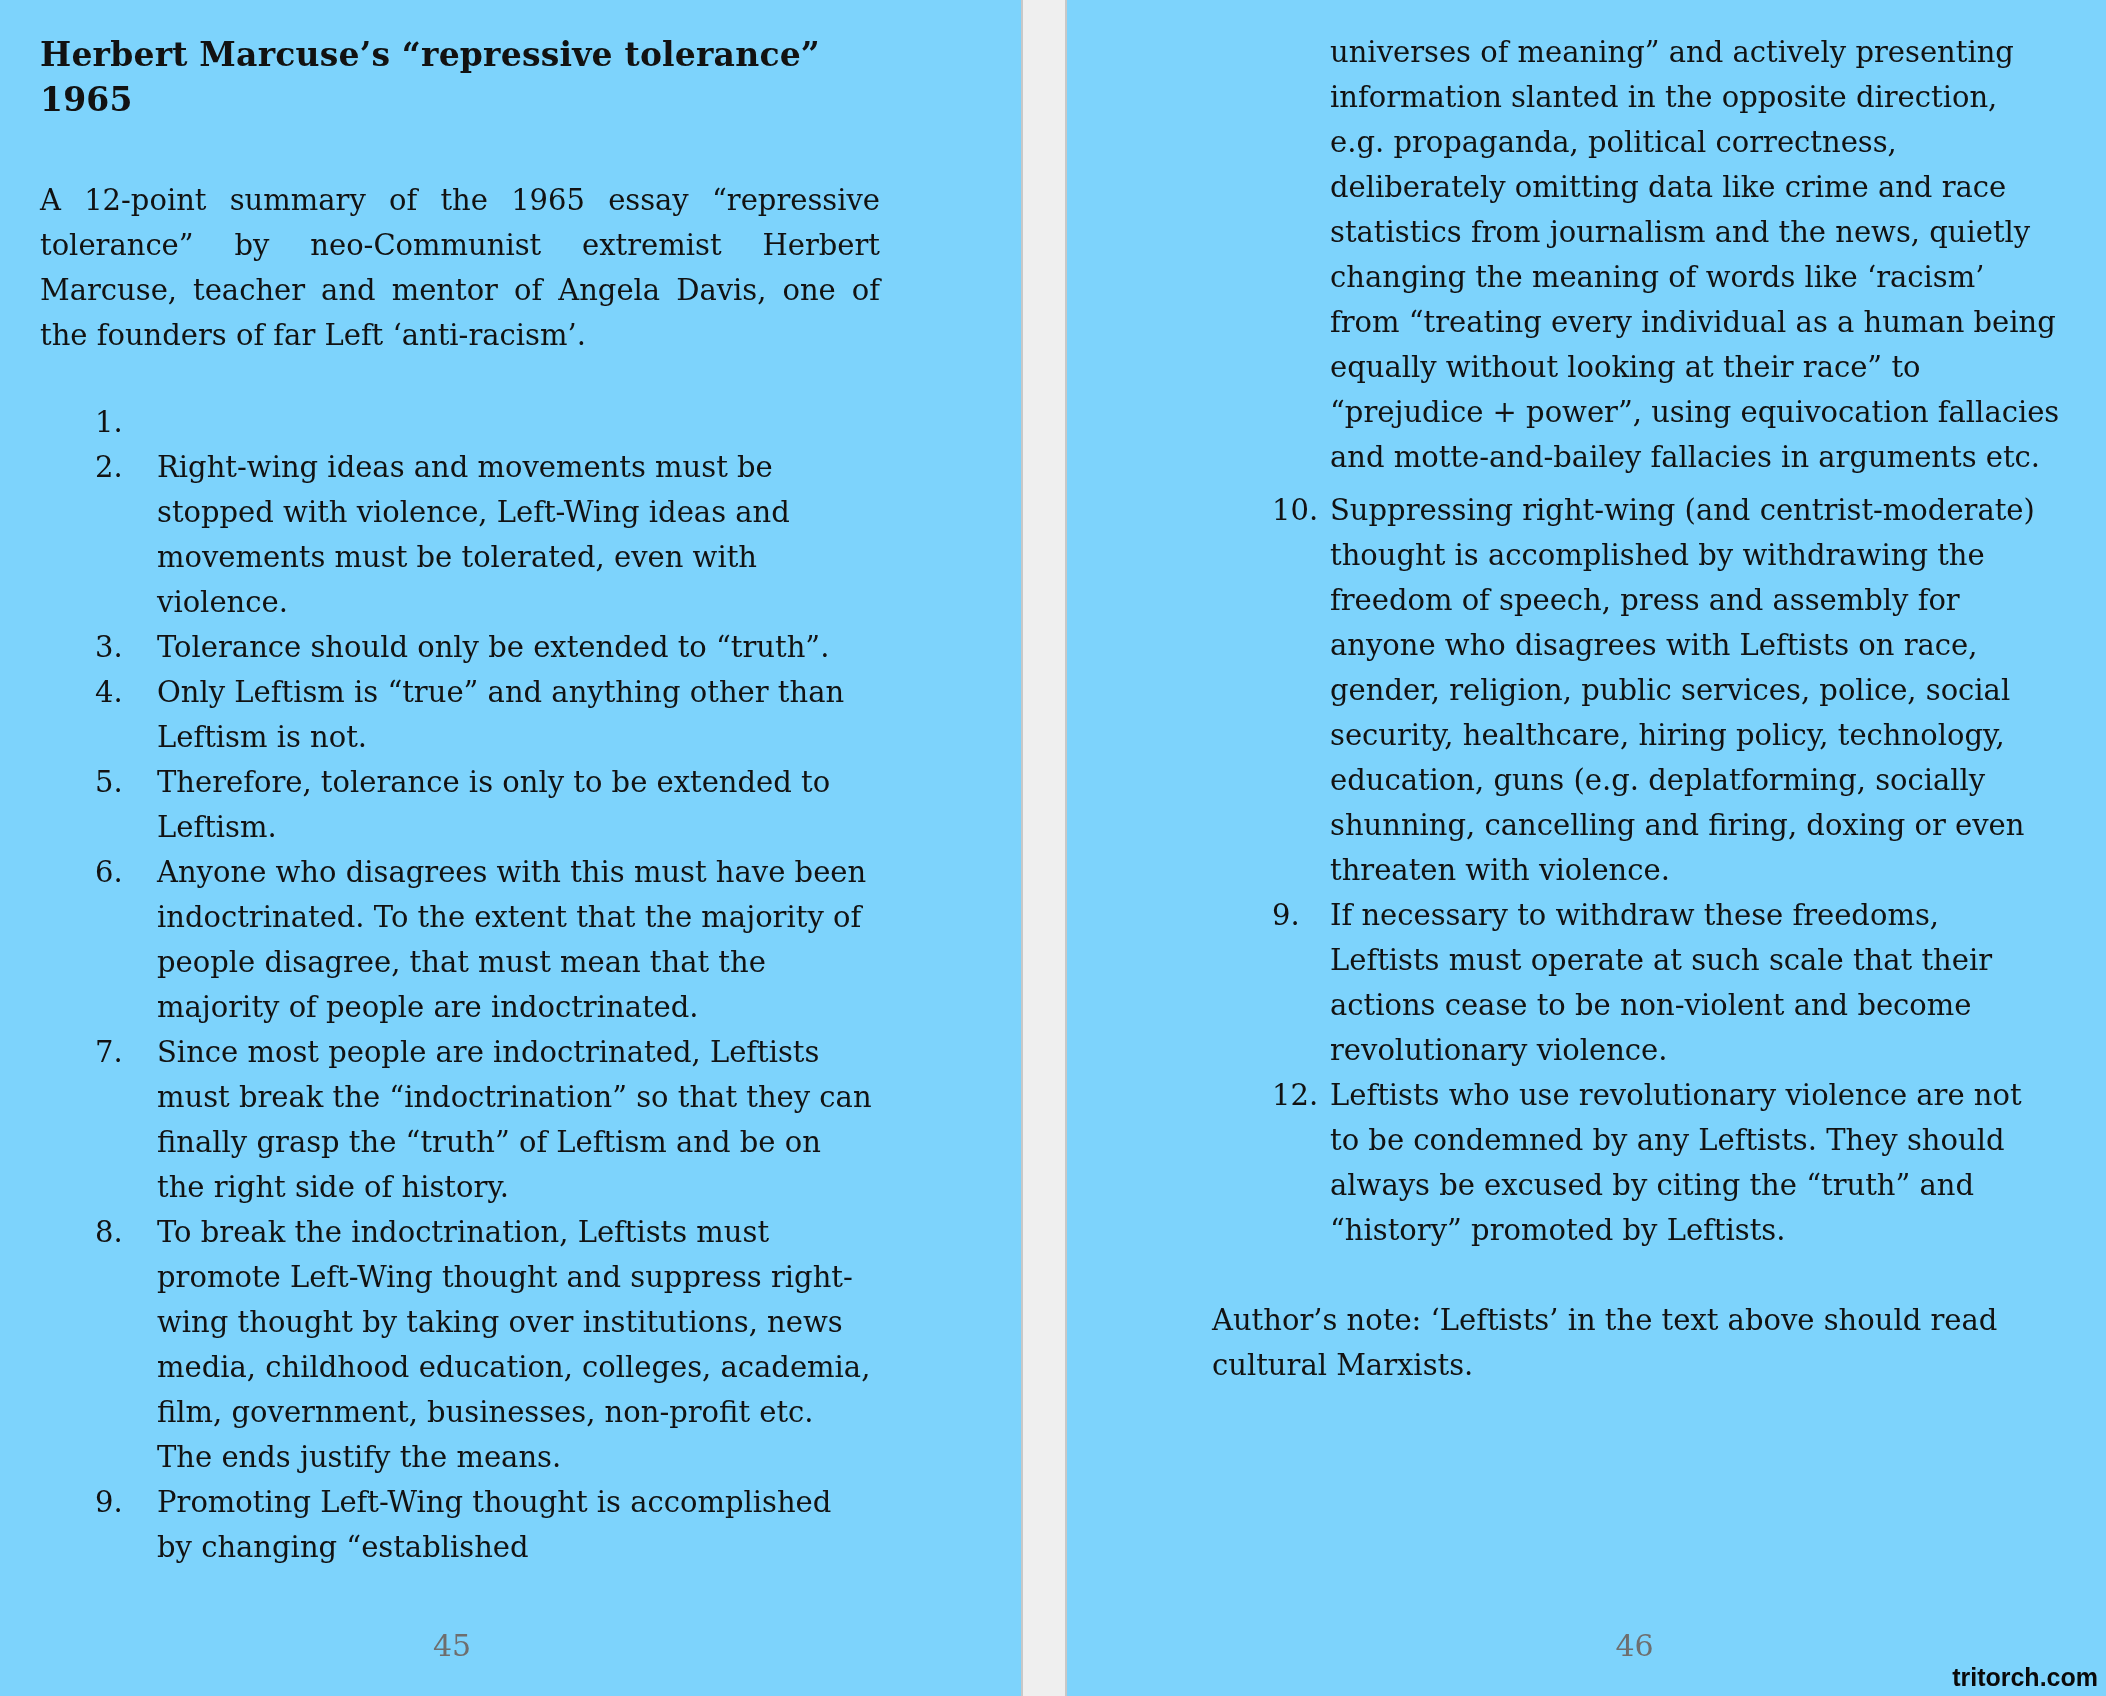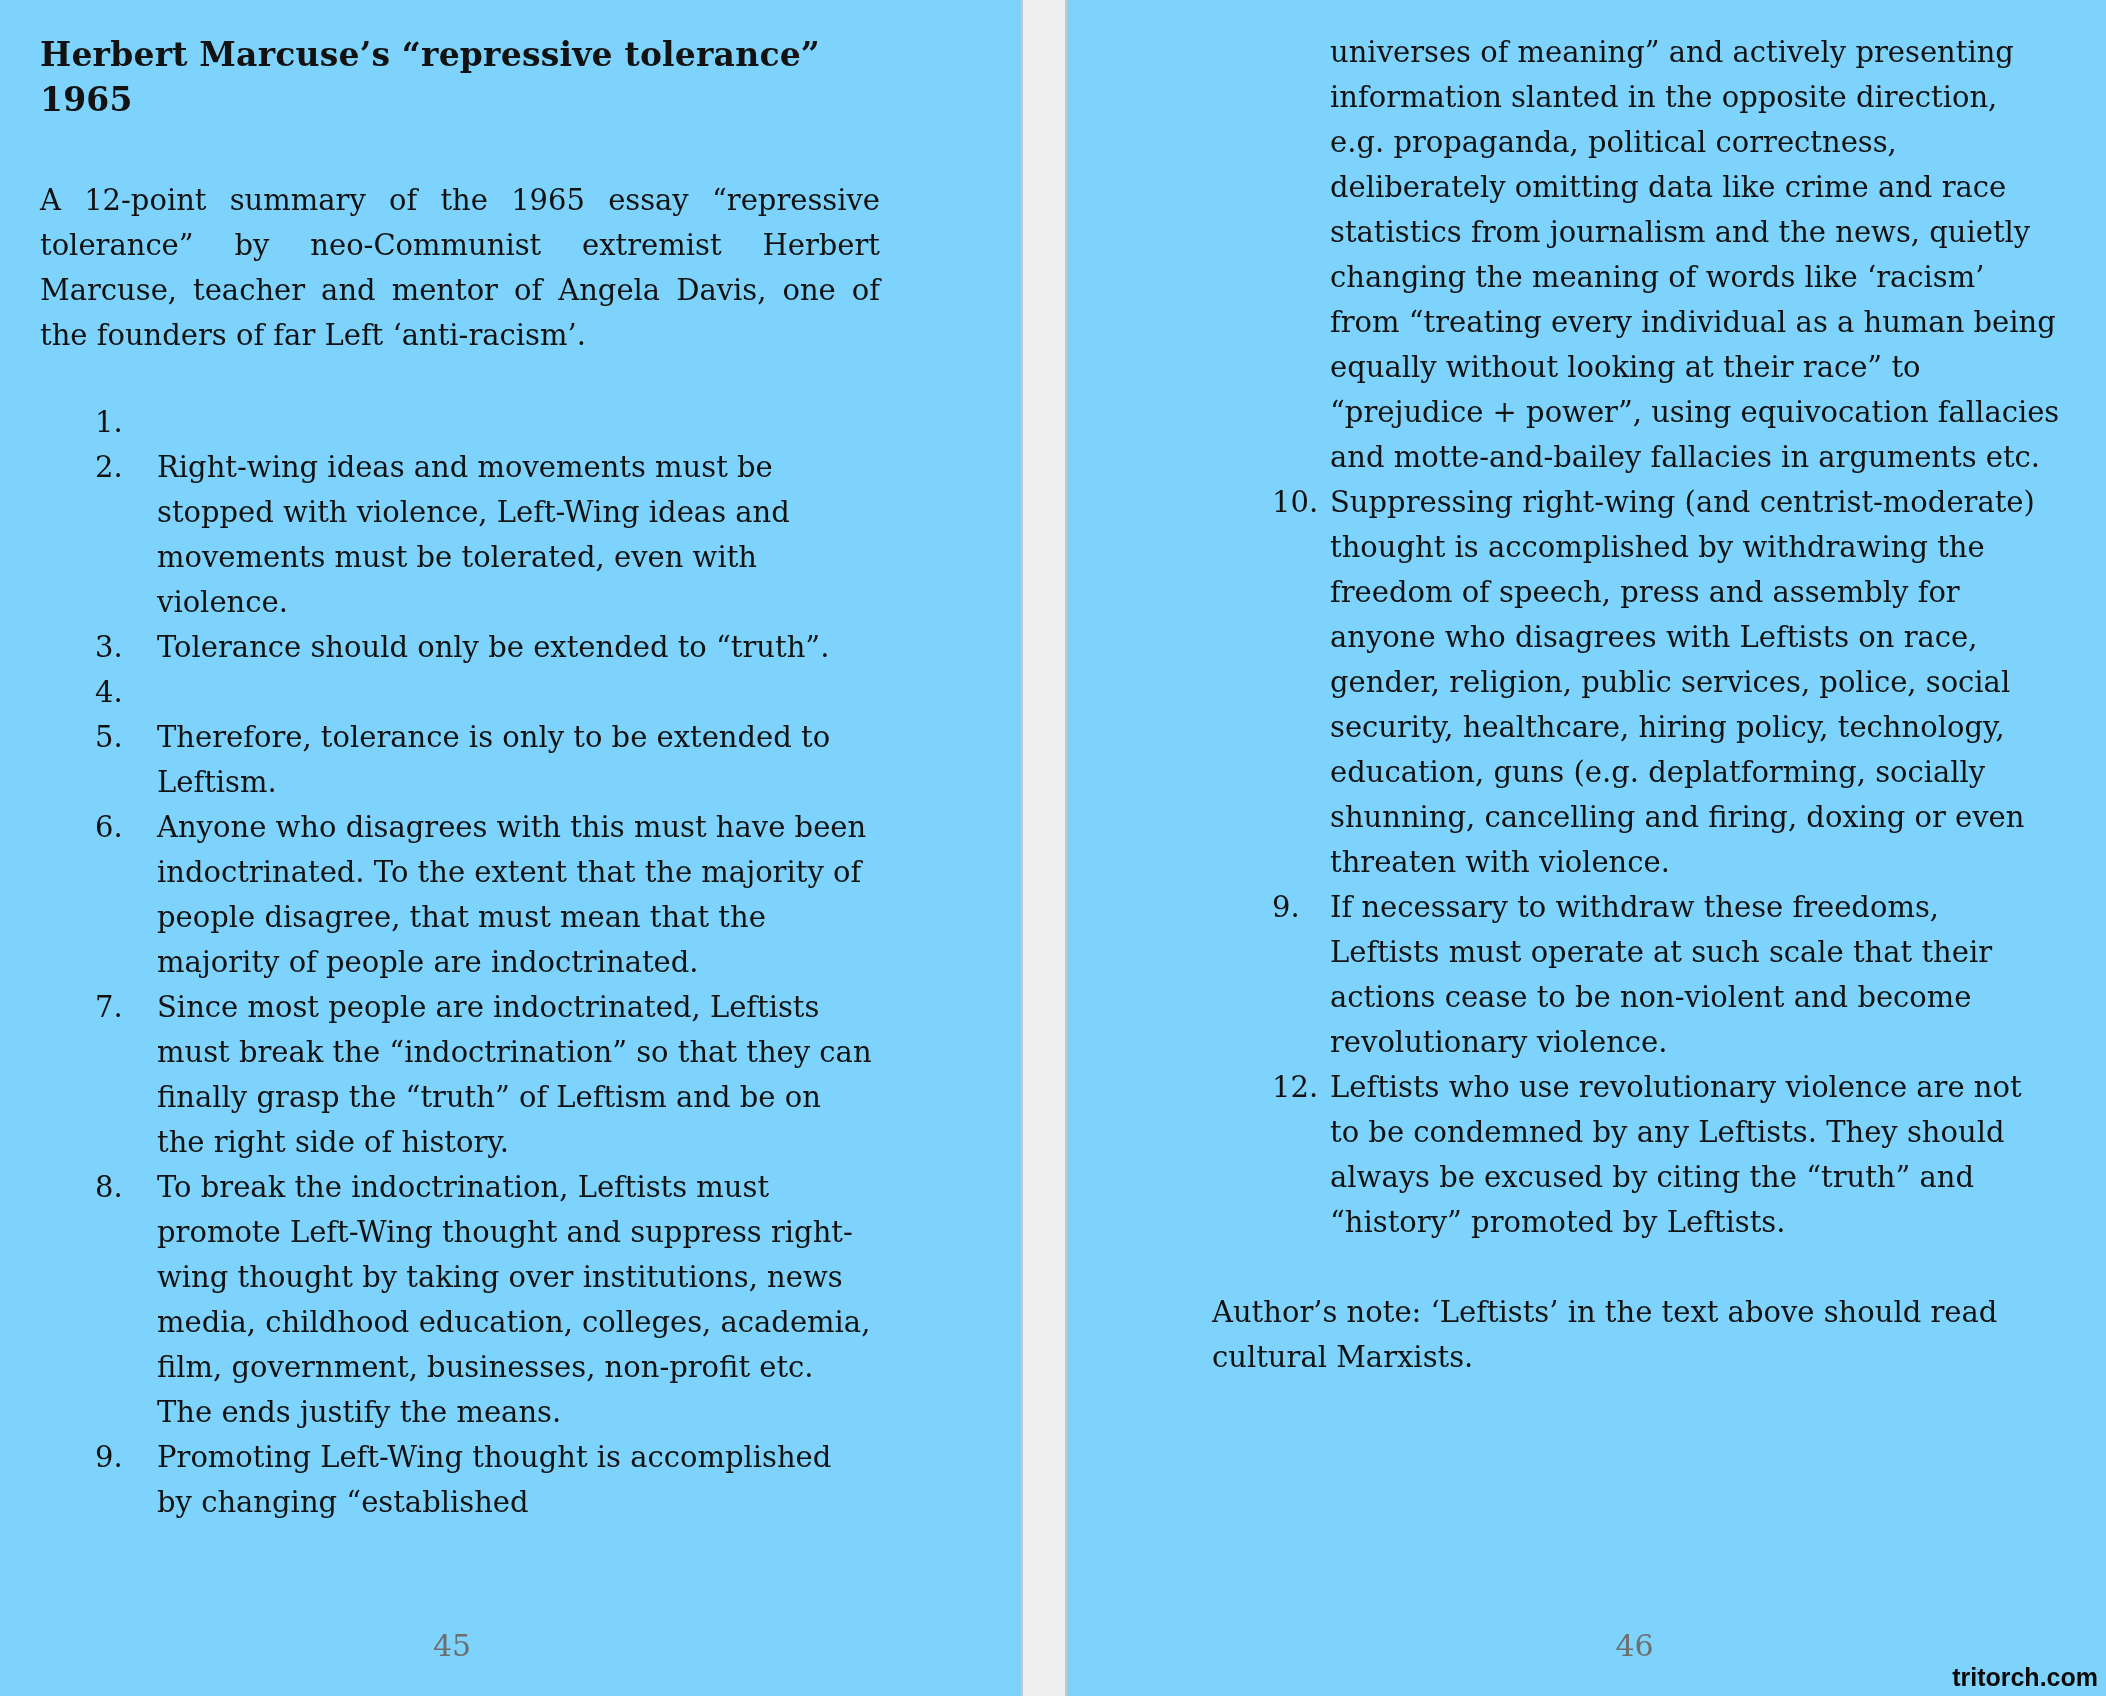--- a/index.html
+++ b/index.html
@@ -66,21 +66,21 @@
     line-height: 45px;
   }
 
   
   .cont {
     margin-left: 263px;
     width: 730px;
     font-size: 29px;
     line-height: 45px;
   }
-  .numlist-right { margin-top: 0; }
+  .numlist-right { margin-top: 8px; }
   .numlist-right .li { margin-left: 205px; }
   .numlist-right .li .num { width: 58px; flex: 0 0 58px; }
   .numlist-right .li .txt { width: 727px; }
 
   .authors-note {
     margin-left: 145px;
     margin-top: 45px;
     width: 905px;
     font-size: 29px;
     line-height: 45px;
@@ -122,20 +122,21 @@
       <div class="li">
         <span class="num">2.</span>
         <span class="txt">Right-wing ideas and movements must be stopped with violence, Left-Wing ideas and movements must be tolerated, even with violence.</span>
       </div>
       <div class="li">
         <span class="num">3.</span>
         <span class="txt">Tolerance should only be extended to “truth”.</span>
       </div>
       <div class="li">
         <span class="num">4.</span>
+        <span class="txt">Only Leftism is “true” and anything other than Leftism is not.</span>
       </div>
       <div class="li">
         <span class="num">5.</span>
         <span class="txt">Therefore, tolerance is only to be extended to Leftism.</span>
       </div>
       <div class="li">
         <span class="num">6.</span>
         <span class="txt">Anyone who disagrees with this must have been indoctrinated. To the extent that the majority of people disagree, that must mean that the majority of people are indoctrinated.</span>
       </div>
       <div class="li">

